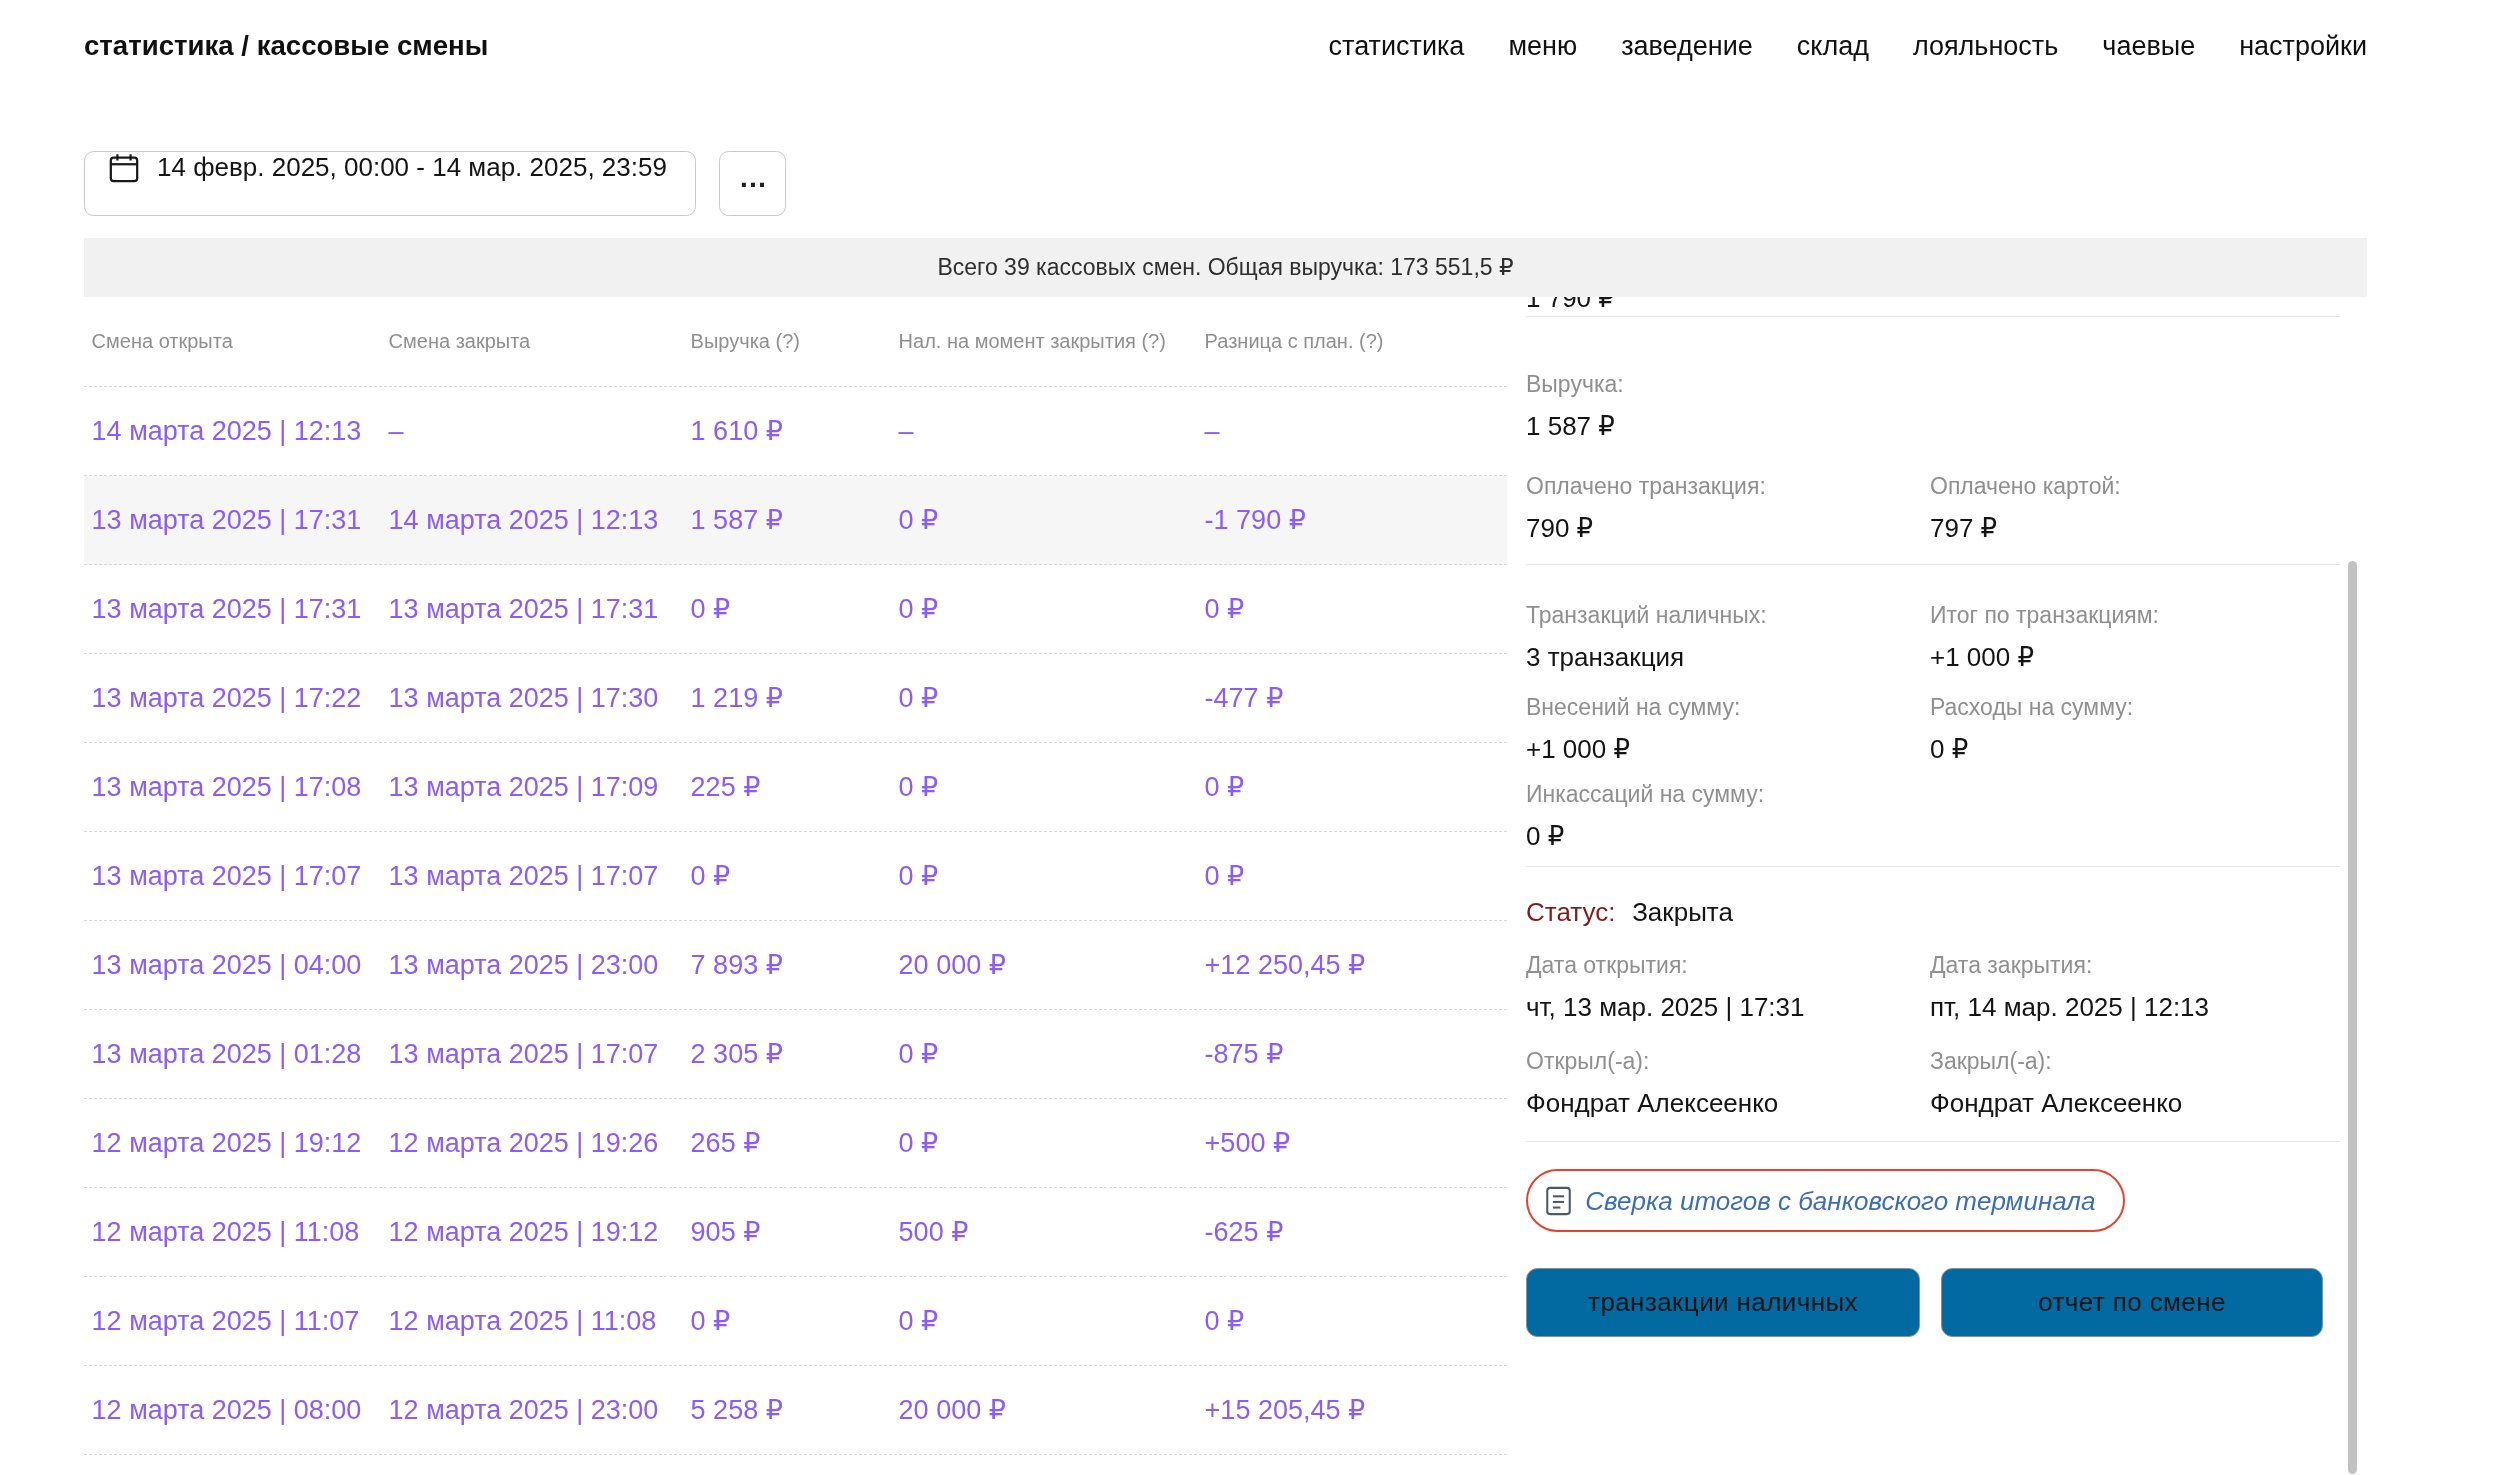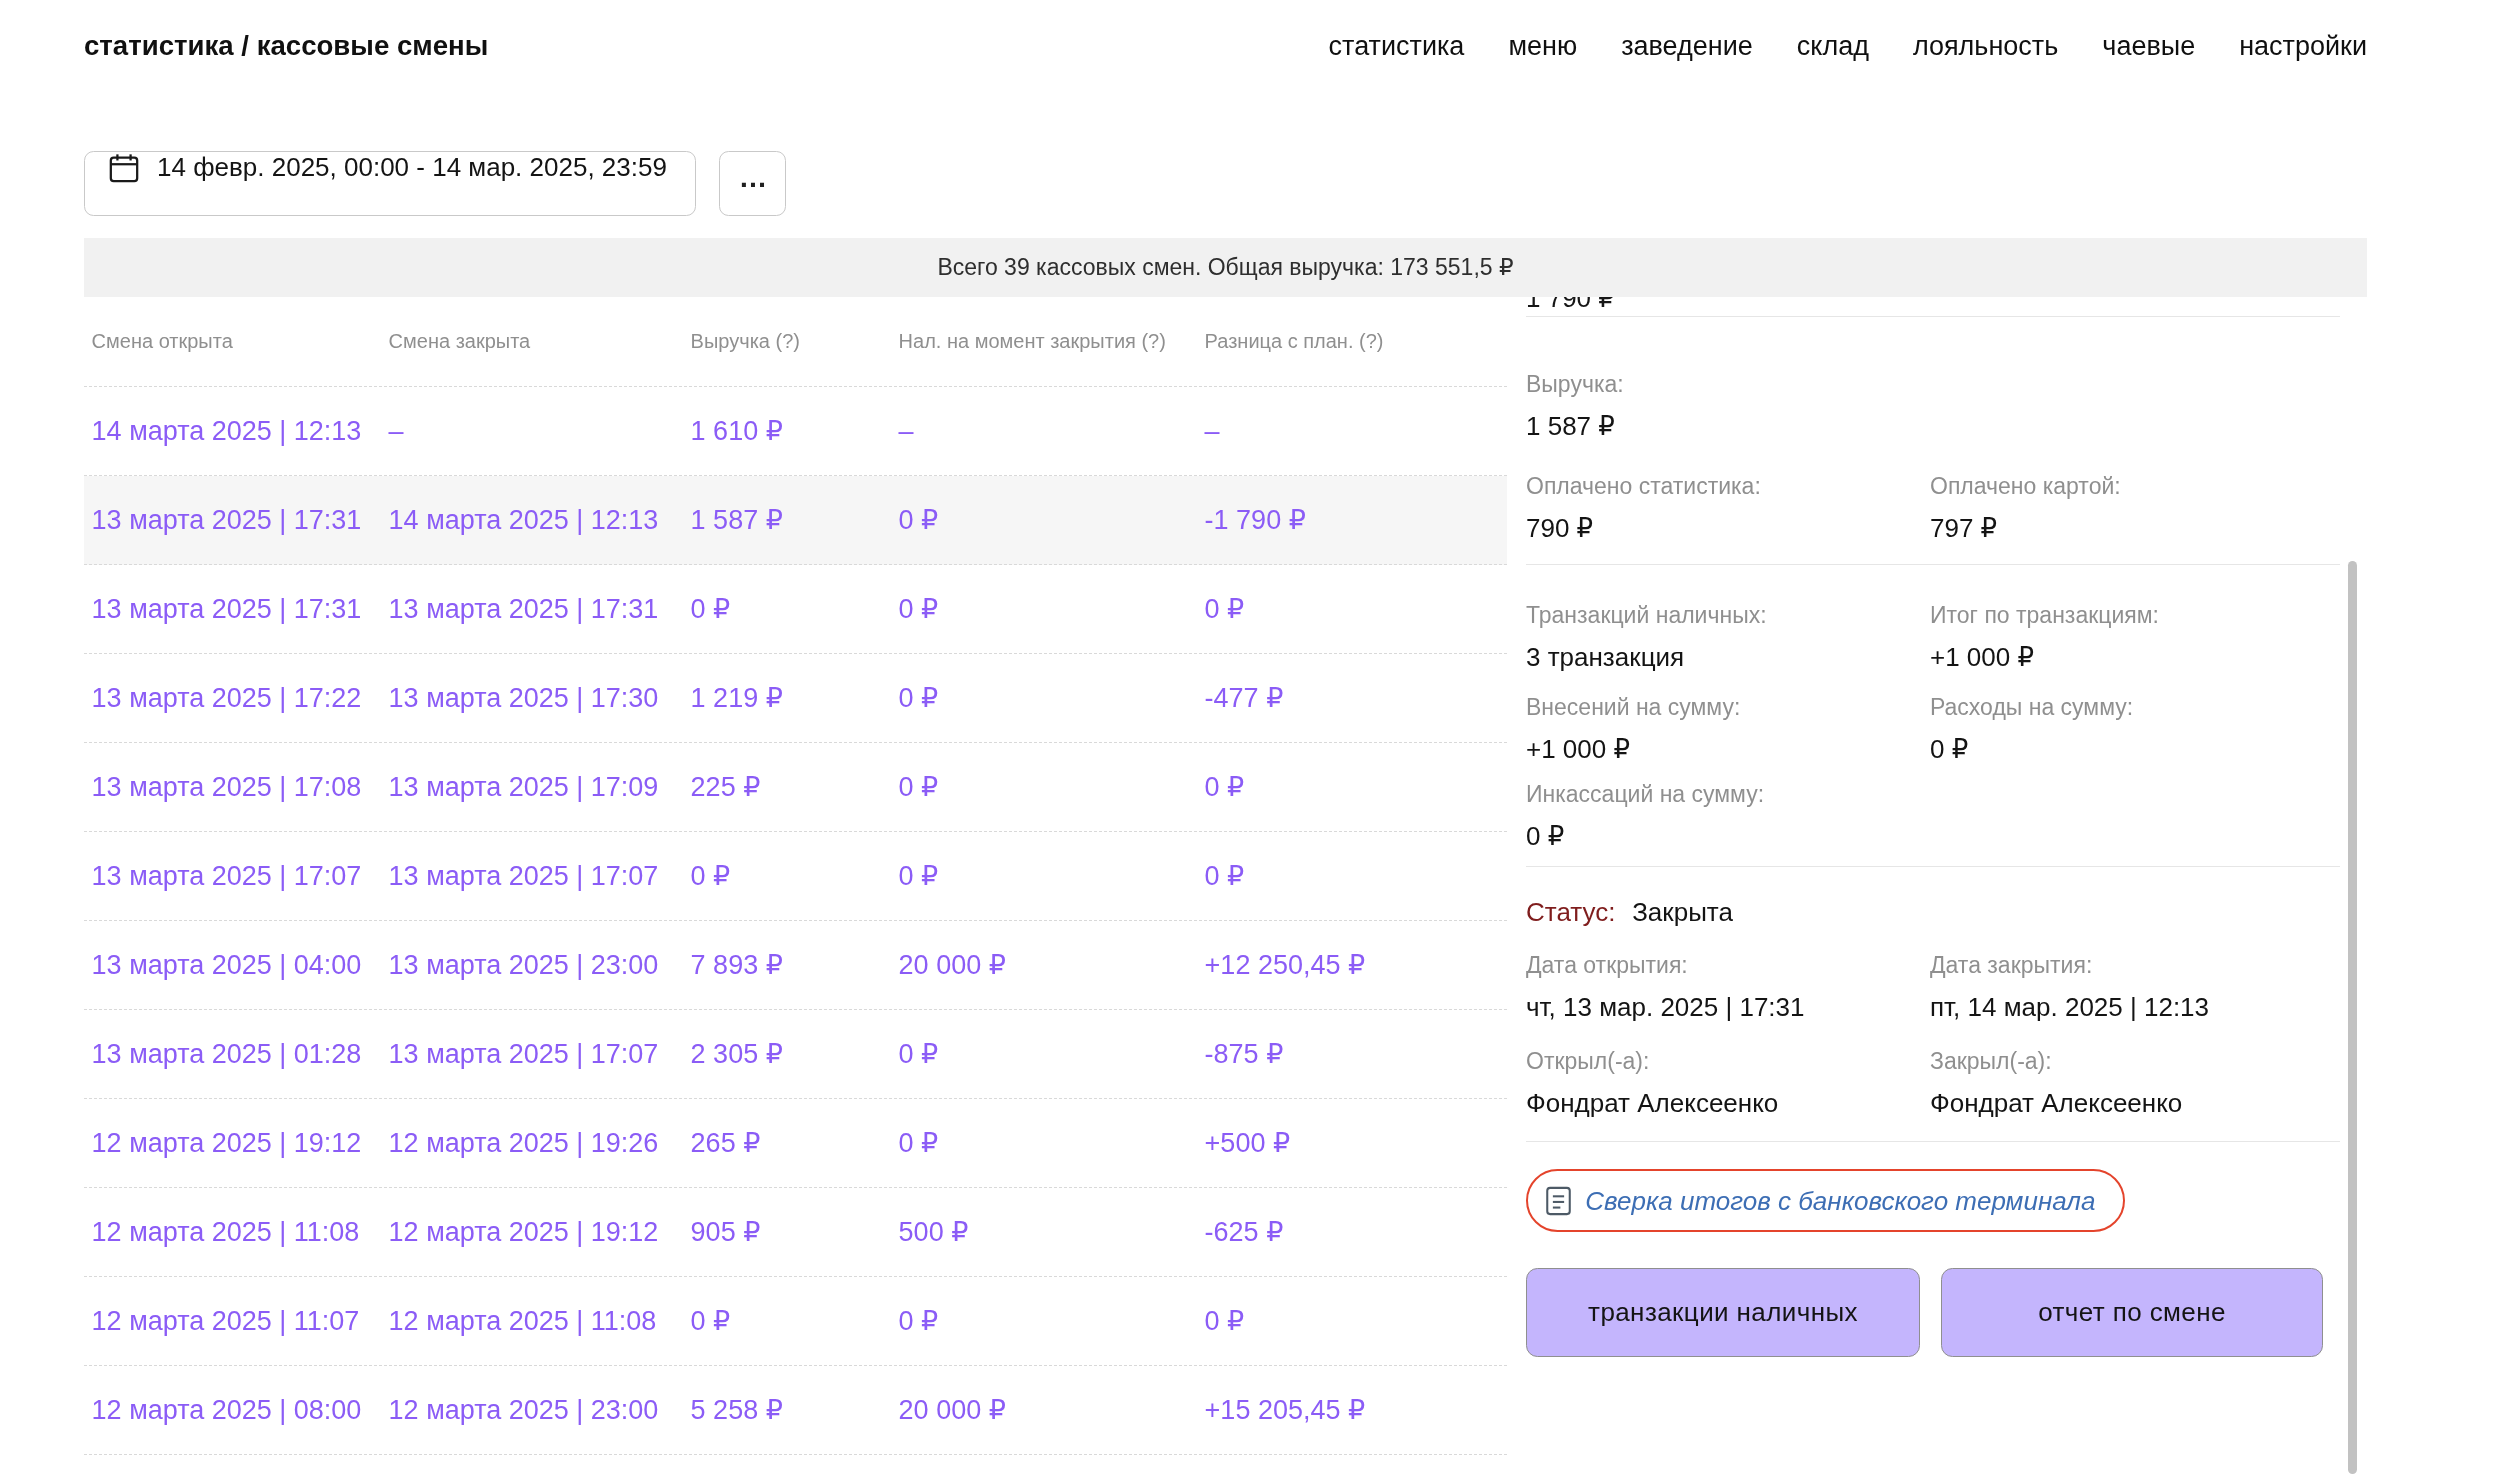--- a/index.html
+++ b/index.html
@@ -62,21 +62,21 @@
   .div3 { margin-top:19px; margin-bottom:27px; }
 
   .annotation { display:inline-flex; border:2.9px solid #e4442c; border-radius:38px;
                 padding:11.4px 27px 11.4px 17px; margin-bottom:36px;font-style:italic; }
   .reconcile-link { display:inline-flex; align-items:center; gap:13.3px; text-decoration:none;
                     font-size:26px; line-height:36px; color:#3d6eb4; cursor:pointer; white-space:nowrap; }
   .doc-icon { display:inline-flex; width:27px; height:30px; }
   .doc-icon svg { width:27px; height:30px; }
 
   .btn-row { display:flex; gap:21px; }
-  .panel-btn { height:89px; background:#c4b5fd; border:1px solid #8f8f8f; border-radius:11.4px;
+  .panel-btn { height:69px; background:#0369a1; border:1px solid #8f8f8f; border-radius:11.4px;
                font-family:inherit; font-size:26px; color:#141414; letter-spacing:0.4px;
                cursor:pointer; display:flex; align-items:center; justify-content:center; }
   .panel-btn.btn-cash { width:394px; }
   .panel-btn.btn-report { width:382px; }
 
   
   .scrollbar-thumb { position:absolute; left:2348px; top:561px; width:8.6px; height:913px;
                      background:#c2c2c2; border-radius:4.8px; cursor:pointer; }
 </style>
 </head>
@@ -220,21 +220,21 @@
         <span class="clip-inner">1 790 ₽</span>
       </div>
 
       <div class="pair m-rev">
         <div class="lbl">Выручка:</div>
         <div class="val">1 587 ₽</div>
       </div>
 
       <div class="two-col m-paid">
         <div class="pair">
-          <div class="lbl">Оплачено статистика:</div>
+          <div class="lbl">Оплачено транзакция:</div>
           <div class="val">790 ₽</div>
         </div>
         <div class="pair">
           <div class="lbl">Оплачено картой:</div>
           <div class="val">797 ₽</div>
         </div>
       </div>
 
       <div class="divider div1"></div>
 

